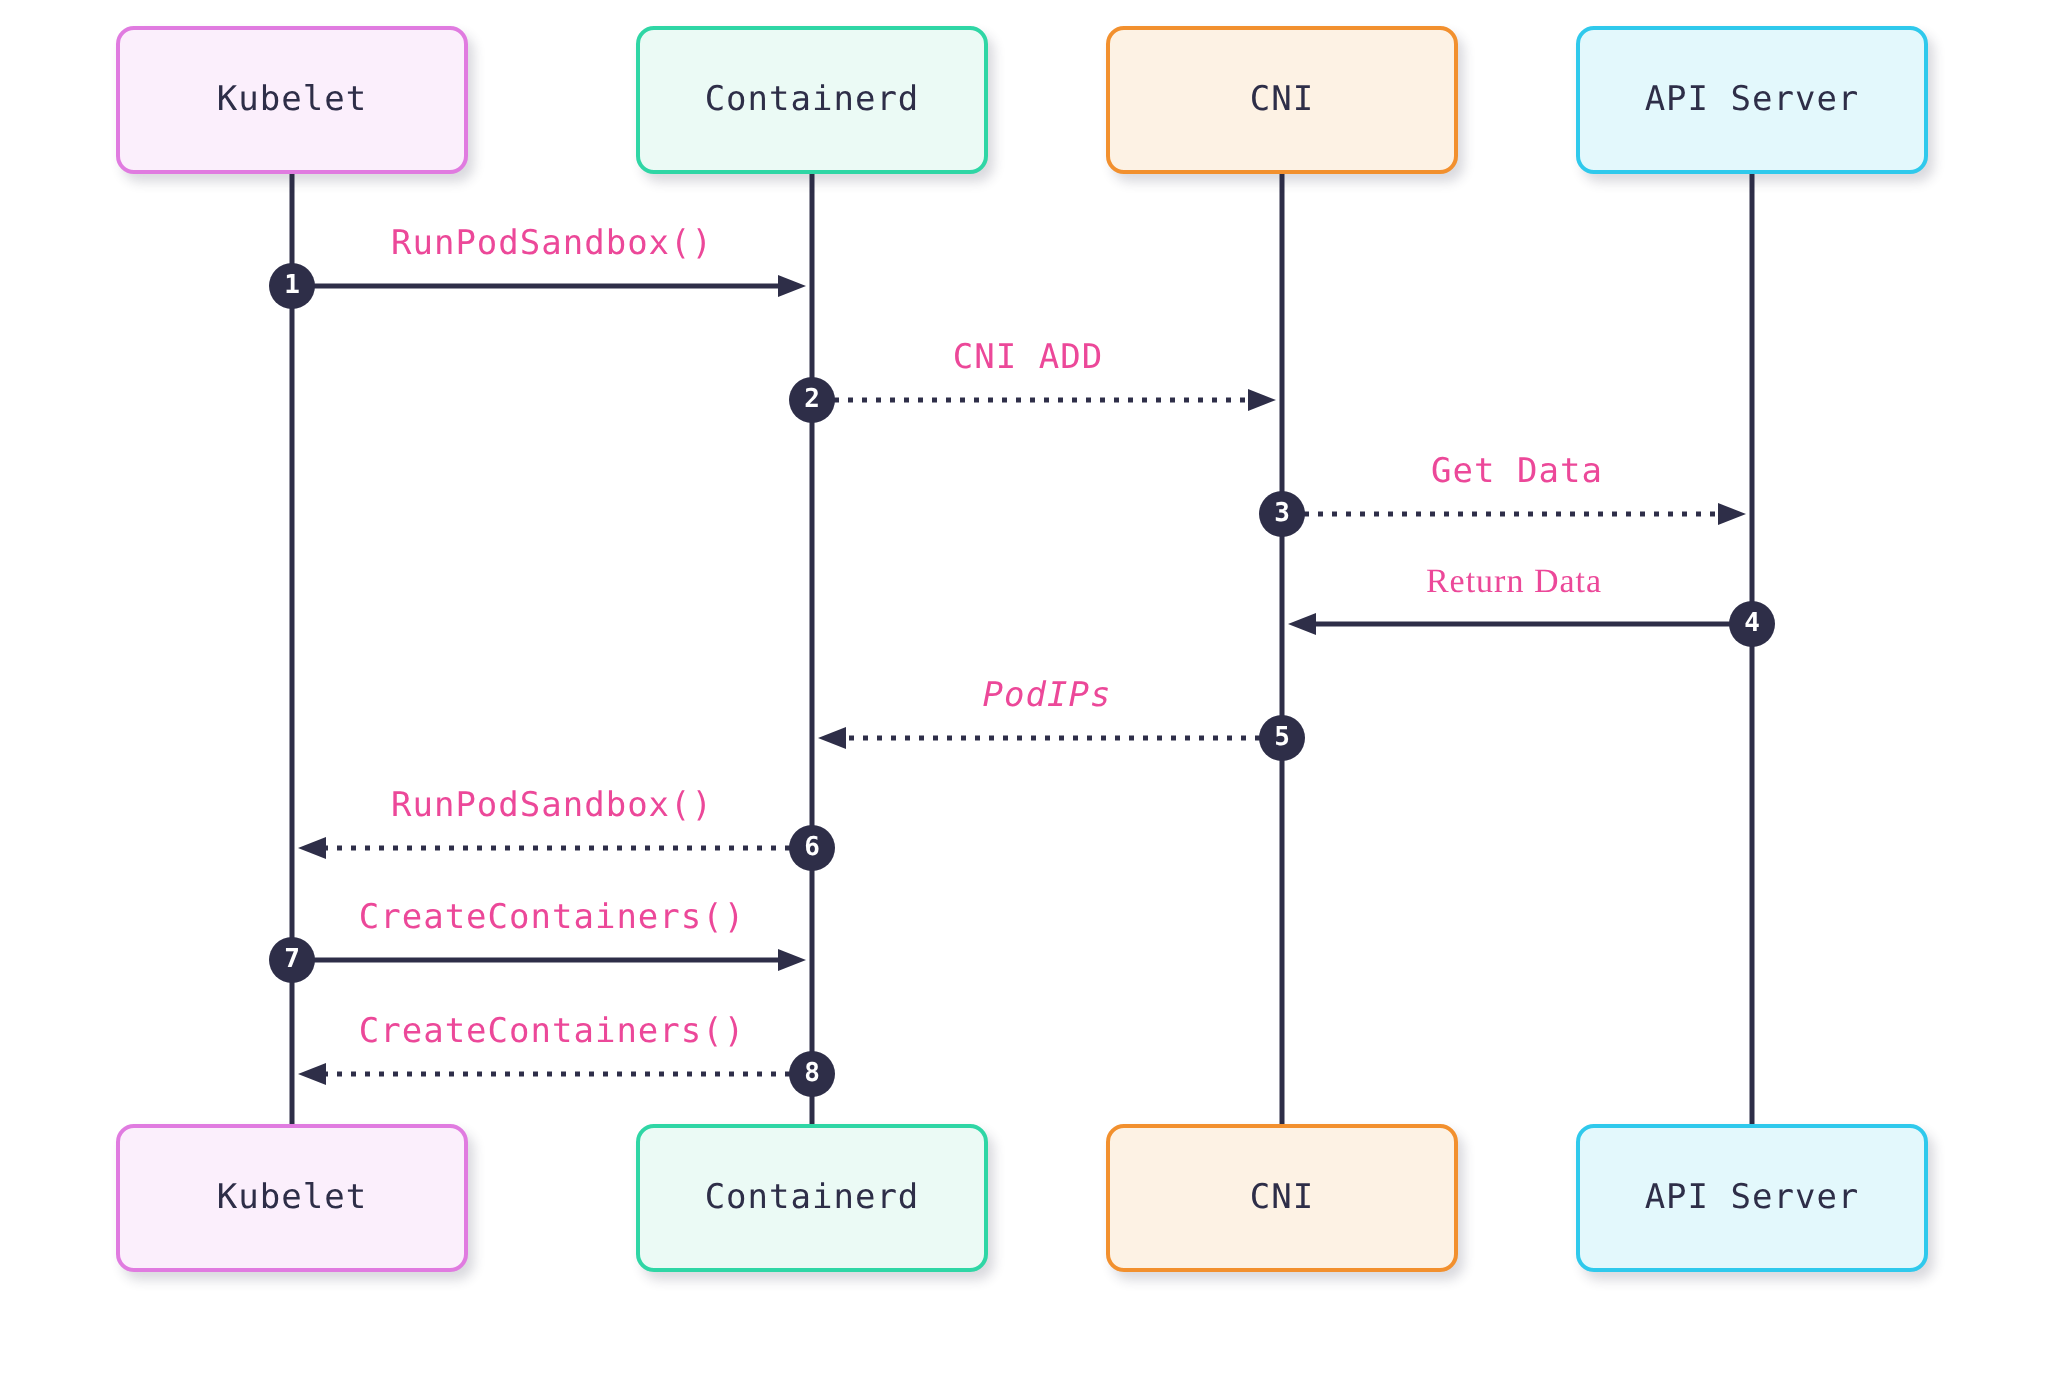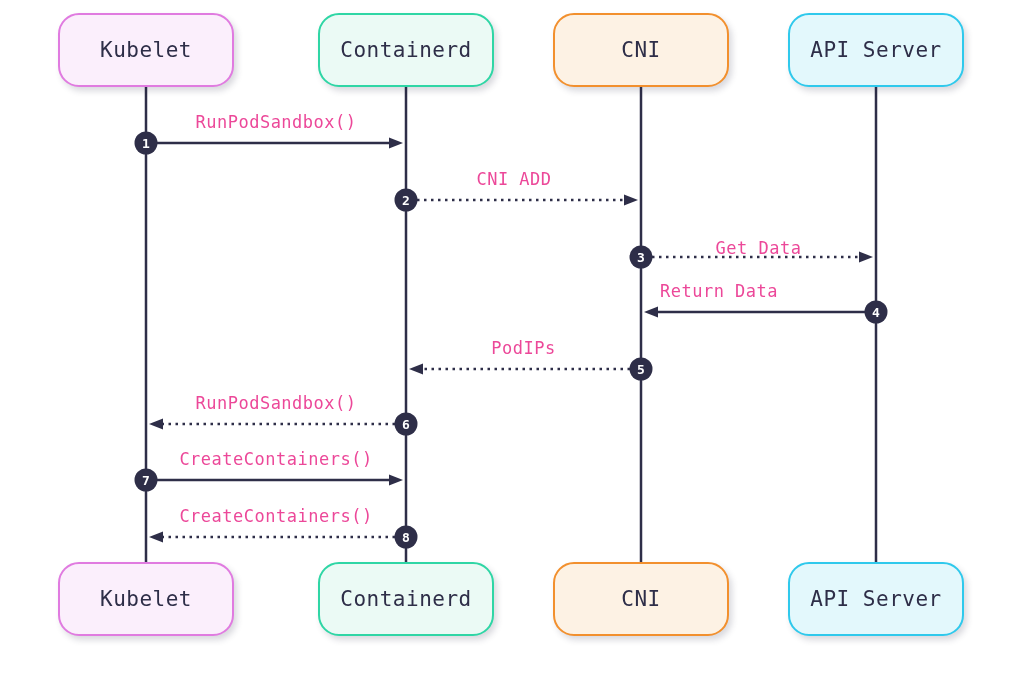--- a/index.html
+++ b/index.html
@@ -18,25 +18,25 @@
   #lines {
     position: absolute;
     left: 0; top: 0;
     width: 1024px;
     height: 687px;
   }
   .actor-box {
     position: absolute;
     box-sizing: border-box;
     border: 2.5px solid #888;
-    border-radius: 21px;
+    border-radius: 9px;
     display: flex;
     align-items: center;
     justify-content: center;
-    font-size: 21px;
+    font-size: 17px;
     color: #2e2e48;
     box-shadow: 3px 4px 6px rgba(46, 46, 72, 0.18);
     letter-spacing: 0.5px;
   }
   .msg-label {
     position: absolute;
     transform: translateX(-50%);
     font-size: 17px;
     color: #ec4899;
     white-space: nowrap;
@@ -106,23 +106,23 @@
     </div>
   <div class="actor-box bottom" style="left: 553px; top: 562px; width: 176px; height: 74px; background: rgb(253, 242, 228); border-color: rgb(242, 144, 46);">
       <span>CNI</span>
     </div>
   <div class="actor-box bottom" style="left: 788px; top: 562px; width: 176px; height: 74px; background: rgb(227, 248, 252); border-color: rgb(47, 201, 236);">
       <span>API Server</span>
     </div>
 
   <div class="msg-label" style="left: 276px; top: 110px;">RunPodSandbox()</div>
   <div class="msg-label" style="left: 514px; top: 167px;">CNI ADD</div>
-  <div class="msg-label" style="left: 758.5px; top: 224px; margin-top: 12px;">Get Data</div>
-  <div class="msg-label" style="left: 719px; top: 279px;">Return Data</div>
-  <div class="msg-label" style="left: 523.5px; top: 336px;">PodIPs</div>
+  <div class="msg-label" style="left: 758.5px; top: 224px;">Get Data</div>
+  <div class="msg-label" style="left: 757px; top: 279px; font-family: Liberation Serif, serif;">Return Data</div>
+  <div class="msg-label" style="left: 523.5px; top: 336px; font-style: italic;">PodIPs</div>
   <div class="msg-label" style="left: 276px; top: 391px;">RunPodSandbox()</div>
   <div class="msg-label" style="left: 276px; top: 447px;">CreateContainers()</div>
   <div class="msg-label" style="left: 276px; top: 504px;">CreateContainers()</div>
 
   <div class="badge" style="left: 146px; top: 143px; background: rgb(46, 46, 72); color: rgb(255, 255, 255);">1</div>
   <div class="badge" style="left: 406px; top: 200px; background: rgb(46, 46, 72); color: rgb(255, 255, 255);">2</div>
   <div class="badge" style="left: 641px; top: 257px; background: rgb(46, 46, 72); color: rgb(255, 255, 255);">3</div>
   <div class="badge" style="left: 876px; top: 312px; background: rgb(46, 46, 72); color: rgb(255, 255, 255);">4</div>
   <div class="badge" style="left: 641px; top: 369px; background: rgb(46, 46, 72); color: rgb(255, 255, 255);">5</div>
   <div class="badge" style="left: 406px; top: 424px; background: rgb(46, 46, 72); color: rgb(255, 255, 255);">6</div>

